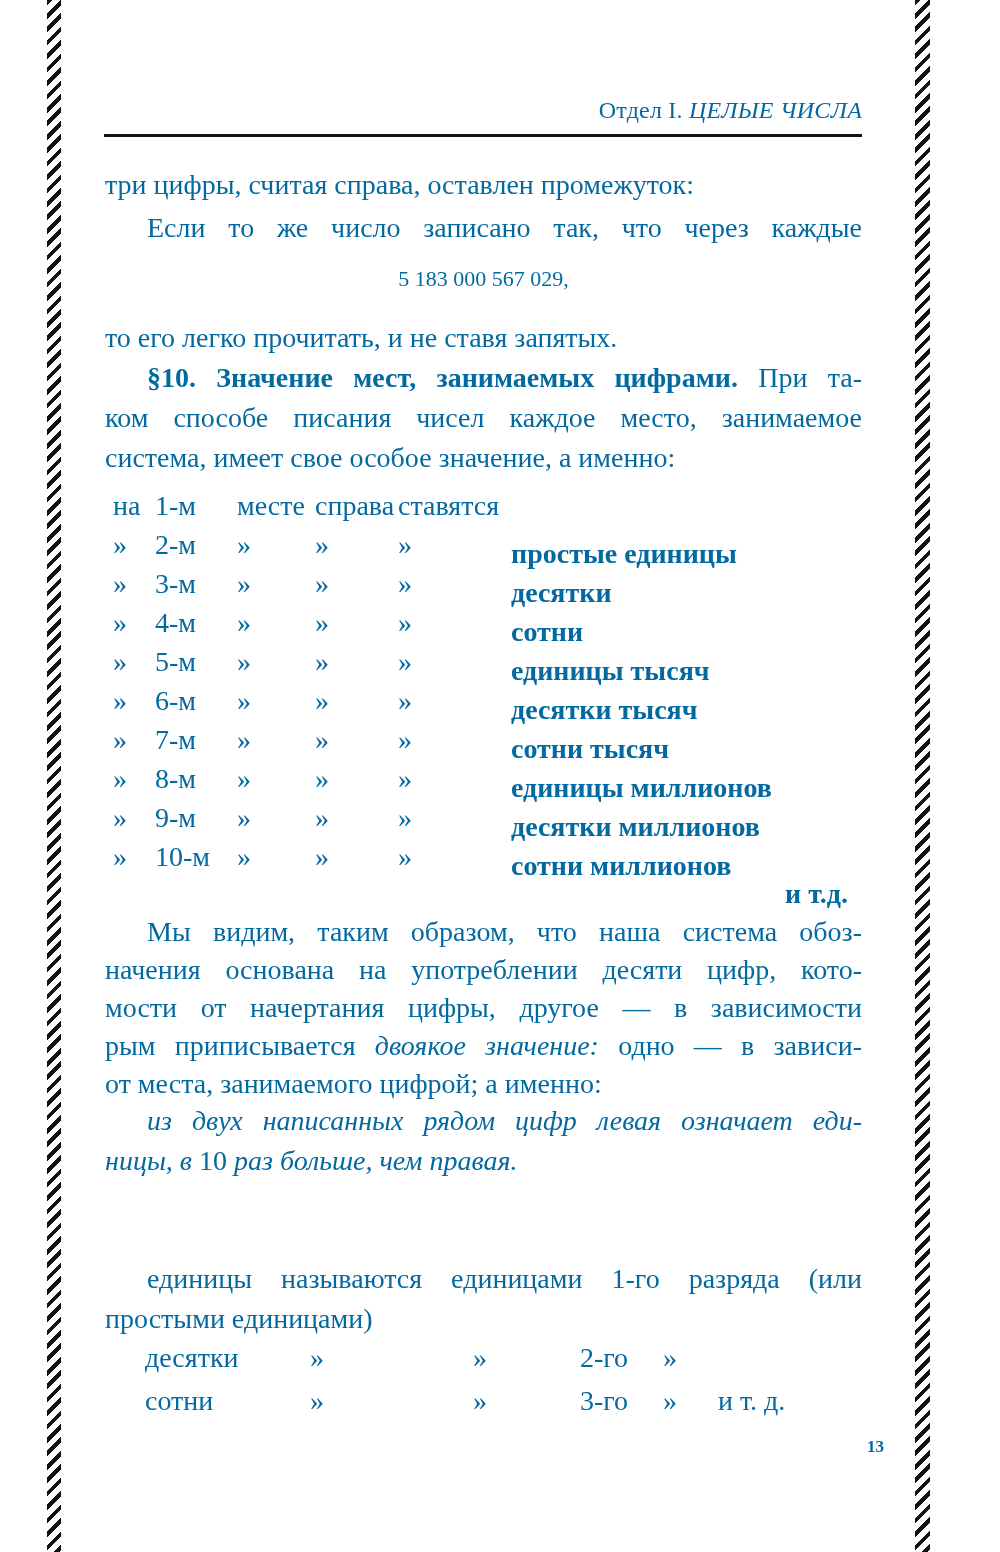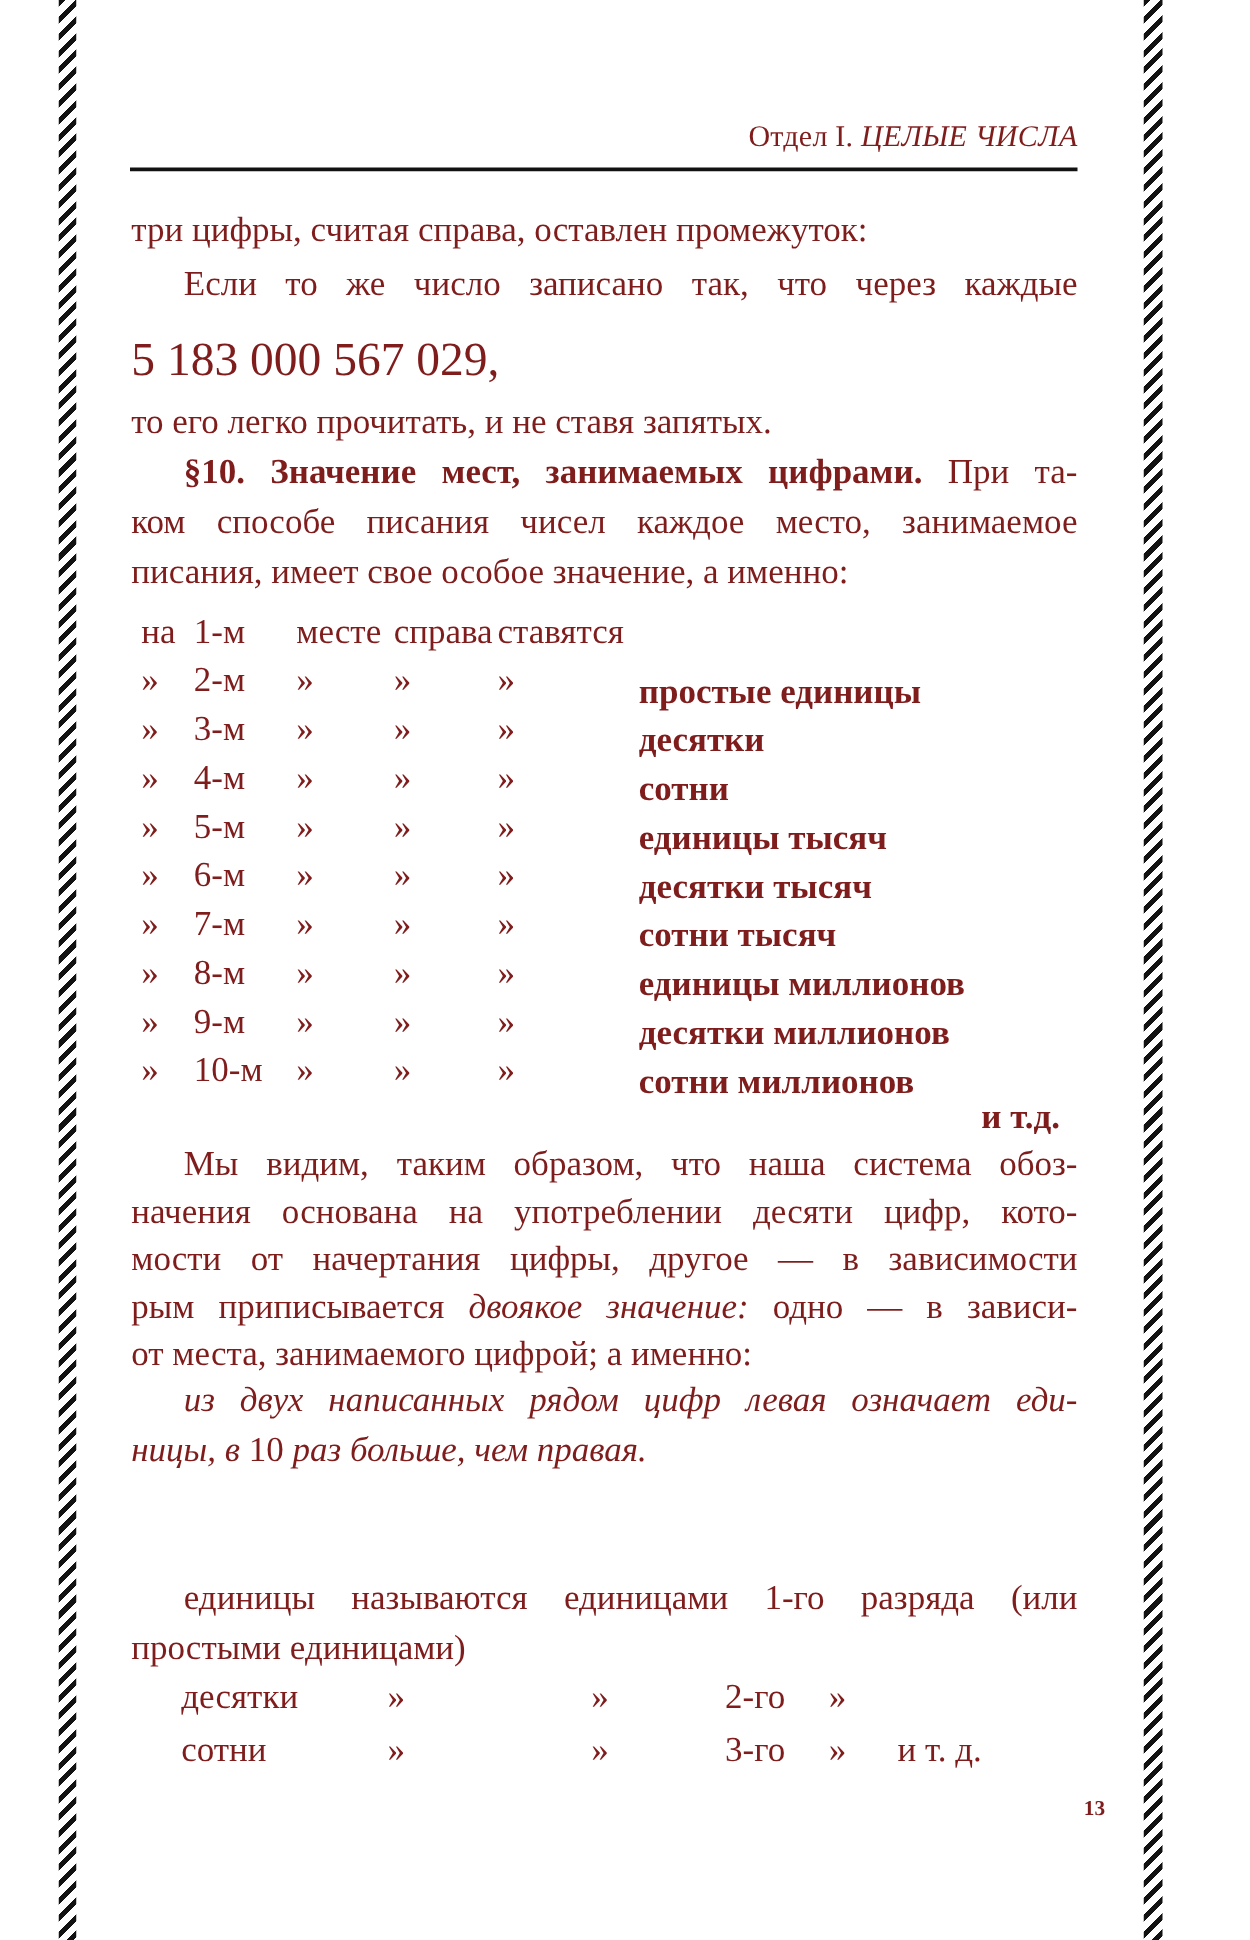--- a/index.html
+++ b/index.html
@@ -1,20 +1,20 @@
 <!DOCTYPE html>
 <html><head>
 <meta charset="utf-8">
 <style>
   html,body{margin:0;padding:0;background:#ffffff;}
   .page{
     position:relative;
     width:1000px;height:1552px;
     background:#ffffff;
-    color:#7f1d1d;
+    color:#0369a1;
     font-family:"Liberation Serif","DejaVu Serif",serif;
     overflow:hidden;
   }
   .stripe{
     position:absolute;top:0;bottom:0;width:14px;
     background:repeating-linear-gradient(135deg,#121212 0 4px,#ffffff 4px 9.5px);
   }
   .stripe-left{left:47px;}
   .stripe-right{left:915px;width:15px;}
 
@@ -37,21 +37,21 @@
     text-align-last:justify;
     white-space:nowrap;
   }
   .line.last{text-align-last:left;}
   .line.ind{text-indent:42px;}
   .b{font-weight:bold;}
   .i{font-style:italic;}
   .up{font-style:normal;}
 
   .p1{top:163px;line-height:43px;}
-  .display-number{top:266px;font-size:38px;}
+  .display-number{top:266px;text-align:center;font-size:22px;}
   .p2{top:318px;line-height:40px;}
   .p10{top:358px;line-height:40px;}
   .p4{top:913px;line-height:38px;}
   .p5{top:1101px;line-height:40px;font-style:italic;}
   .p11{top:1181px;line-height:39px;}
   .p7{top:1259px;line-height:40px;}
 
   .place-table{top:486px;padding-left:8px;box-sizing:border-box;}
   .pt-row{
     display:grid;
@@ -99,21 +99,21 @@
 
   <div class="block display-number">5 183 000 567 029,</div>
 
   <div class="block p2">
     <div class="line last">то его легко прочитать, и не ставя запятых.</div>
   </div>
 
   <div class="block p10">
     <div class="line ind"><span class="b">§10. Значение мест, занимаемых цифрами.</span><span> При та-</span></div>
     <div class="line">ком способе писания чисел каждое место, занимаемое</div>
-    <div class="line last">писания, имеет свое особое значение, а именно:</div>
+    <div class="line last">система, имеет свое особое значение, а именно:</div>
   </div>
 
   <div class="block place-table">
     <div class="pt-row">
       <span>на</span>
         <span>1-м</span>
         <span>месте</span>
         <span>справа</span>
         <span>ставятся</span>
         <span class="name">простые единицы</span>

